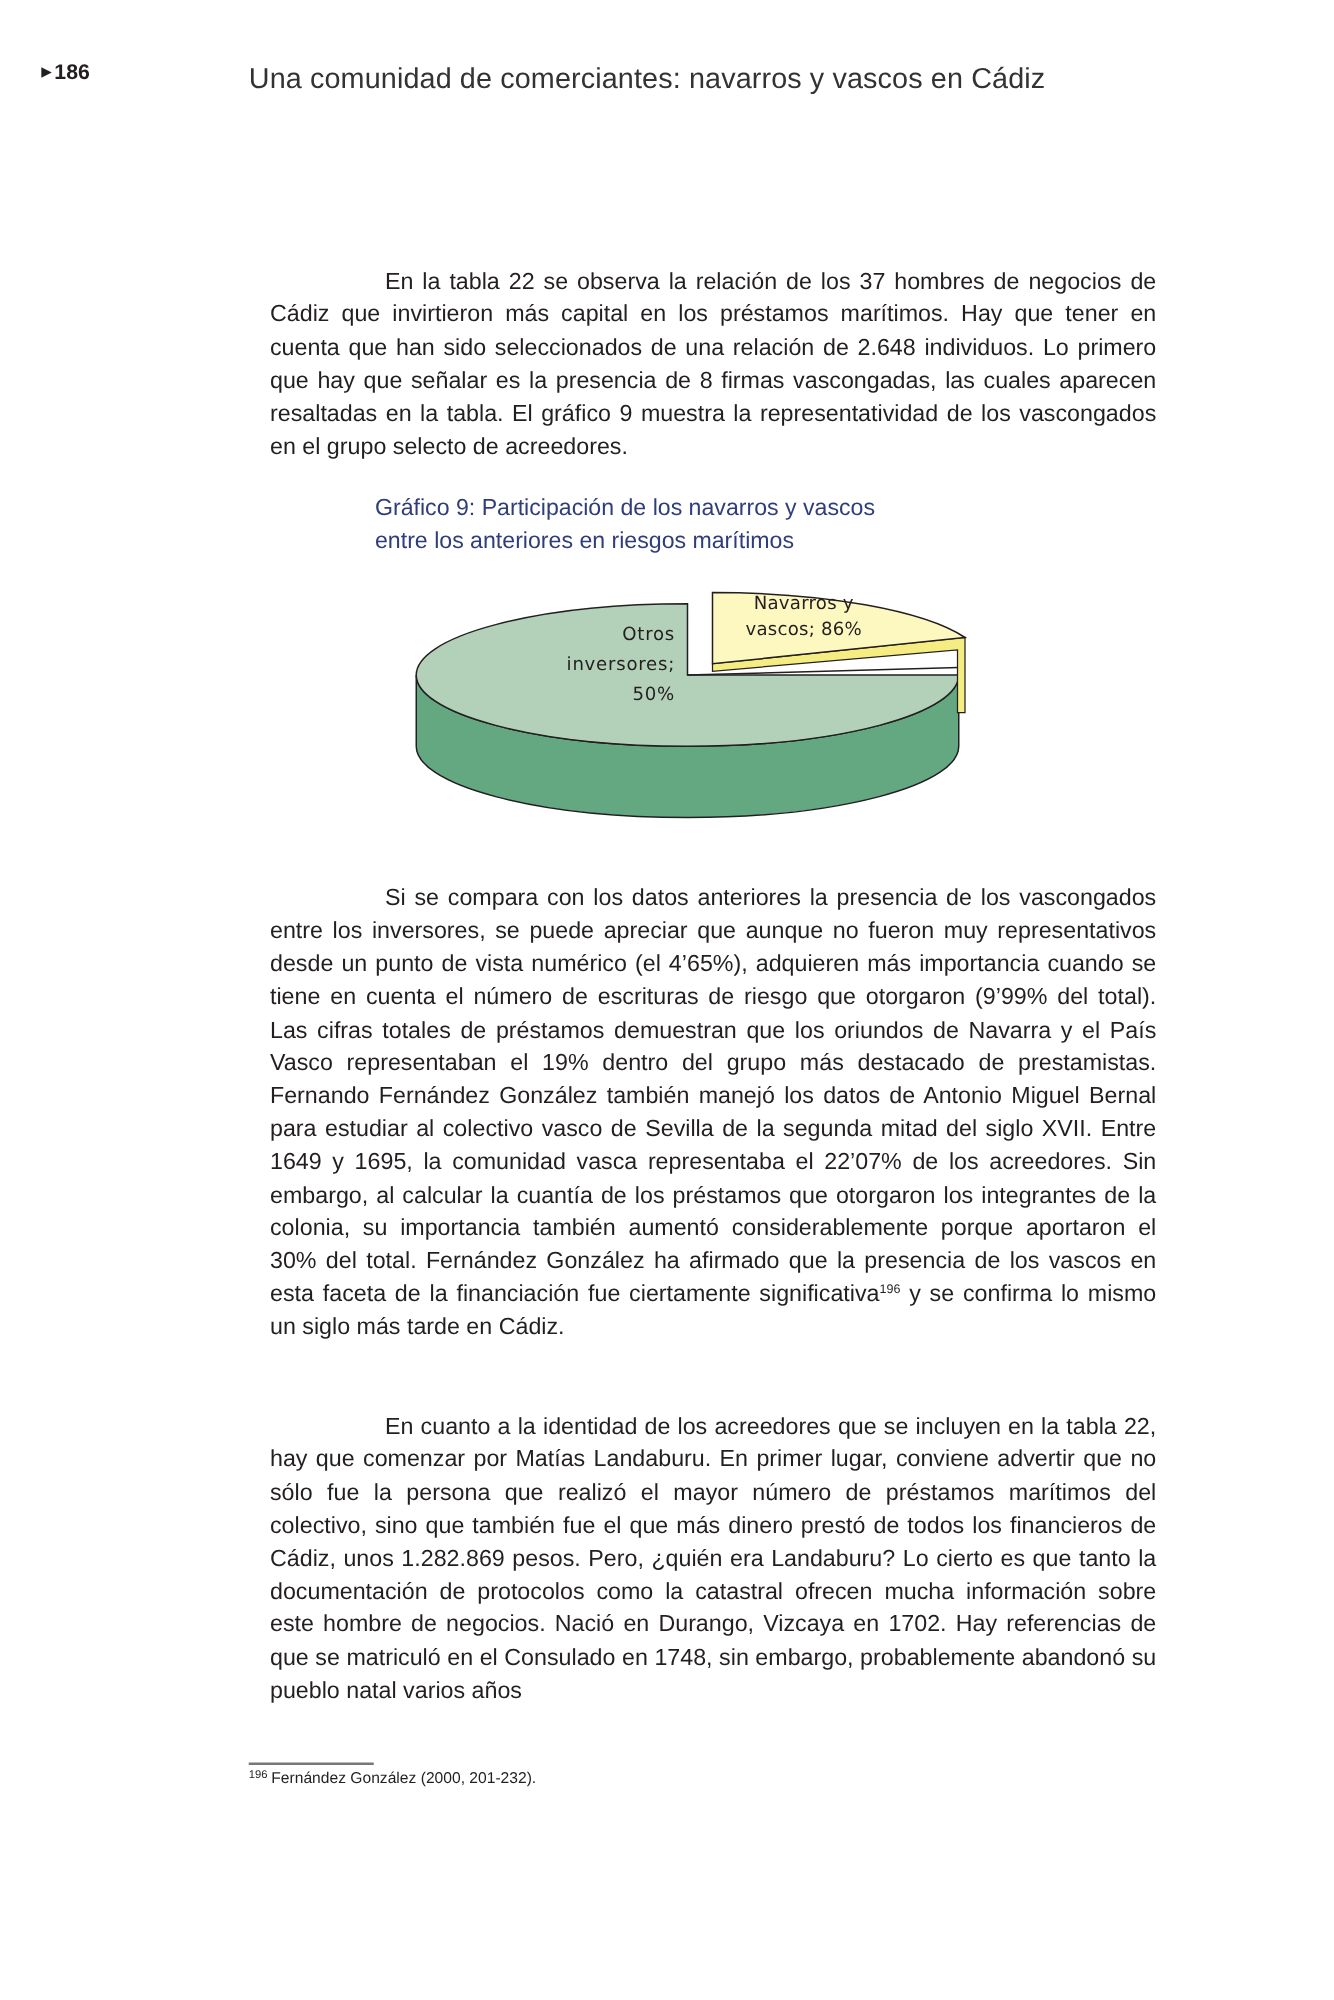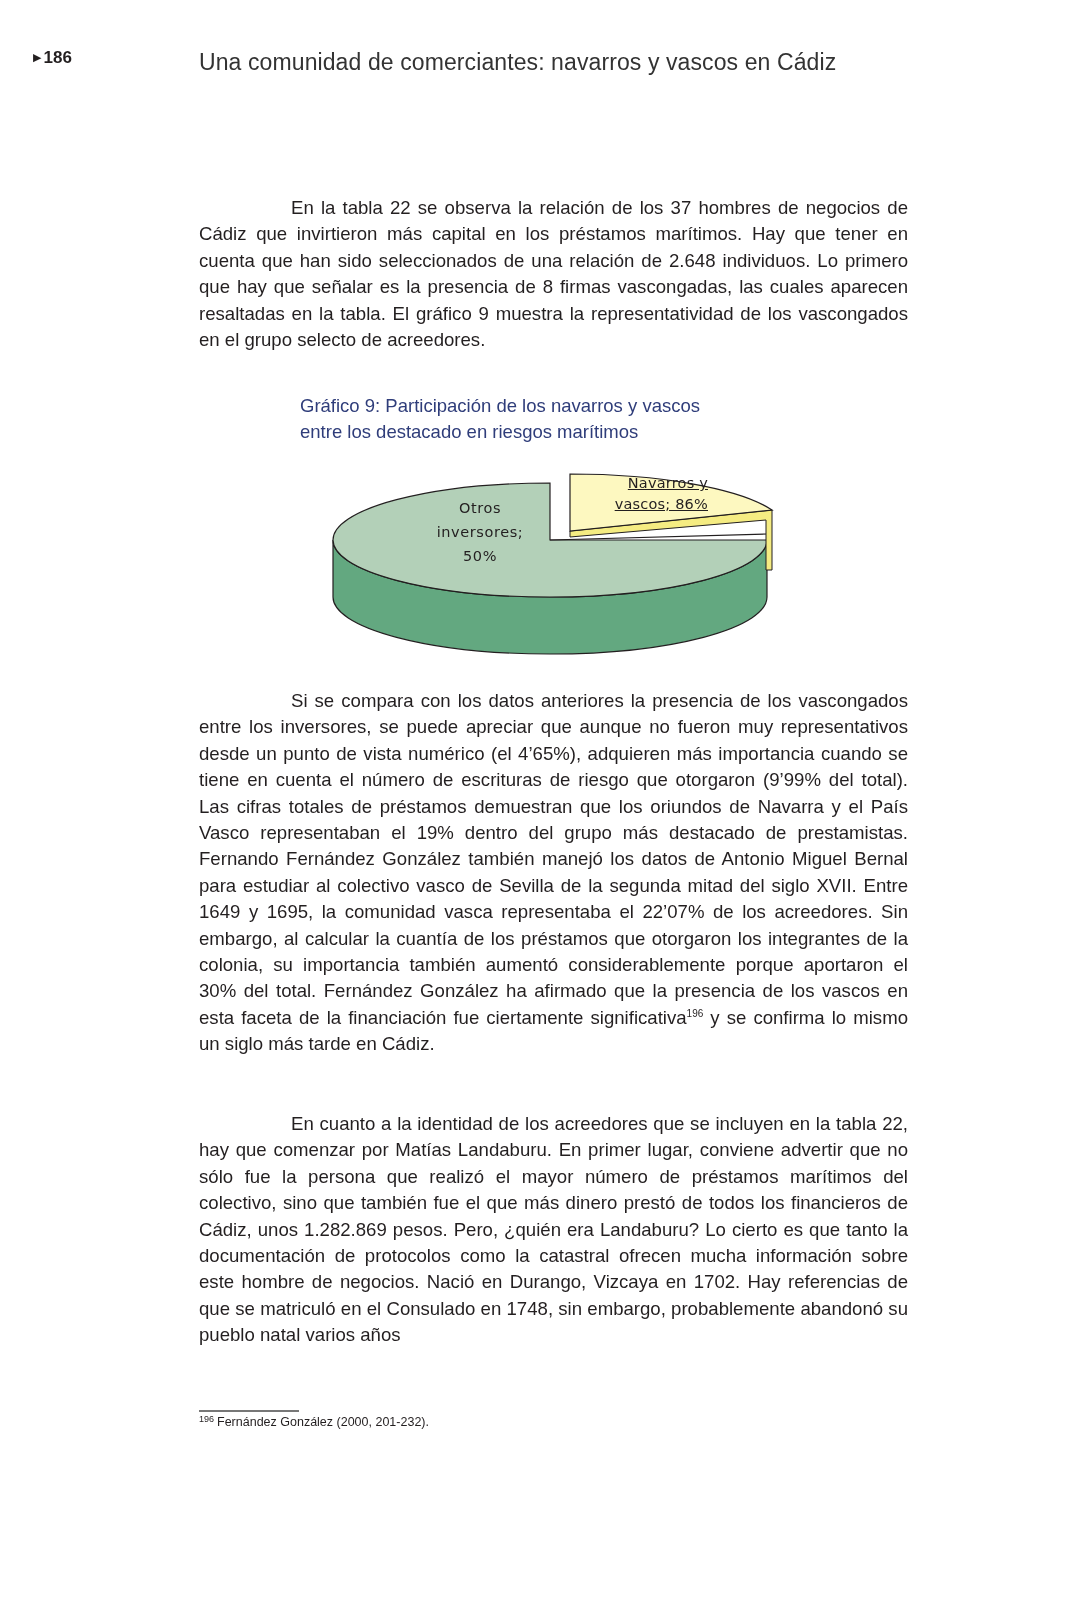--- a/index.html
+++ b/index.html
@@ -3,53 +3,53 @@
 <meta charset="utf-8">
 <style>
   html, body { margin: 0; padding: 0; background: #ffffff; }
   body { width: 1067px; height: 1600px; position: relative; overflow: hidden;
          font-family: "Liberation Sans", "DejaVu Sans", sans-serif; color: #231f20; }
   .header { position: absolute; top: 48px; left: 0; width: 1067px; height: 26px; }
   .page-num { position: absolute; left: 33px; top: 0; font-size: 17px; font-weight: bold; color: #231f20; }
   .page-num .arrow { font-size: 11px; margin-right: 2px; vertical-align: 2px; }
   .running-title { position: absolute; left: 199px; top: 1px; font-size: 23px; color: #333; letter-spacing: 0.1px; }
   .para { position: absolute; left: 199px; width: 709px; font-size: 18.6px; line-height: 26.4px;
-          text-align: justify; color: #231f20; margin: 0; }
+          text-align: justify; color: #231f20; margin: 17px; }
   .para .indent { display: inline-block; width: 92px; }
   .para sup { font-size: 10px; line-height: 0; vertical-align: 7px; }
   #p1 { top: 195px; }
   #p2 { top: 688px; }
   #p3 { top: 1111px; }
   .chart-title { position: absolute; left: 300px; width: 507px; top: 393px; text-align: left;
                  font-size: 18.5px; line-height: 26px; color: #2f3d7a; }
   .chart { position: absolute; left: 320px; top: 462px; width: 470px; height: 200px; }
   .chart svg { display: block; }
   .slice-label { position: absolute; font-family: "DejaVu Sans", sans-serif; font-size: 14.5px;
-                 color: #231f20; letter-spacing: 0.6px; line-height: 24px; text-align: center; }
+                 color: #231f20; letter-spacing: 0.6px; line-height: 24px; text-align: right; }
   #lbl-otros { left: 100px; top: 34px; width: 120px; }
-  #lbl-navarros { left: 258px; top: 11px; width: 130px; text-align: right; line-height: 21px; letter-spacing: 0.2px; text-decoration: underline; }
+  #lbl-navarros { left: 258px; top: 11px; width: 130px; text-align: center; line-height: 21px; letter-spacing: 0.2px; }
   .fn-rule { position: absolute; left: 199px; top: 1410px; width: 100px; height: 2px; background: #777; }
   .footnote { position: absolute; left: 199px; top: 1414px; font-size: 12.5px; color: #231f20; }
   .footnote sup { font-size: 9px; vertical-align: 4px; margin-right: 3px; }
 </style>
 </head>
 <body>
 
 <div class="header">
   <div class="page-num">
     <span class="arrow">▶</span><span>186</span>
   </div>
   <div class="running-title">Una comunidad de comerciantes: navarros y vascos en Cádiz</div>
 </div>
 
 <p class="para" id="p1"><span class="indent"></span><span>En la tabla 22 se observa la relación de los 37 hombres de negocios de Cádiz que invirtieron más capital en los préstamos marítimos. Hay que tener en cuenta que han sido seleccionados de una relación de 2.648 individuos. Lo primero que hay que señalar es la presencia de 8 firmas vascongadas, las cuales aparecen resaltadas en la tabla. El gráfico 9 muestra la representatividad de los vascongados en el grupo selecto de acreedores.</span></p>
 
 <div class="chart-title">
   <div>Gráfico 9: Participación de los navarros y vascos</div>
-  <div>entre los destacado en riesgos marítimos</div>
+  <div>entre los anteriores en riesgos marítimos</div>
 </div>
 
 <div class="chart">
   <svg width="470" height="200" viewBox="0 0 470 200">
 
     <path d="M13,78 L13,135 A217,57 0 0 0 447,135 L447,78 A217,57 0 0 1 13,78 Z" fill="#63a880" stroke="#231f20" stroke-width="1.2"></path>
 
     <path d="M230,78 L230,21 A217,57 0 1 0 447,78 Z" fill="#b3d0b8" stroke="#231f20" stroke-width="1.2"></path>
     <path d="M230,78 L447,72" fill="none" stroke="#231f20" stroke-width="1.2"></path>
 

